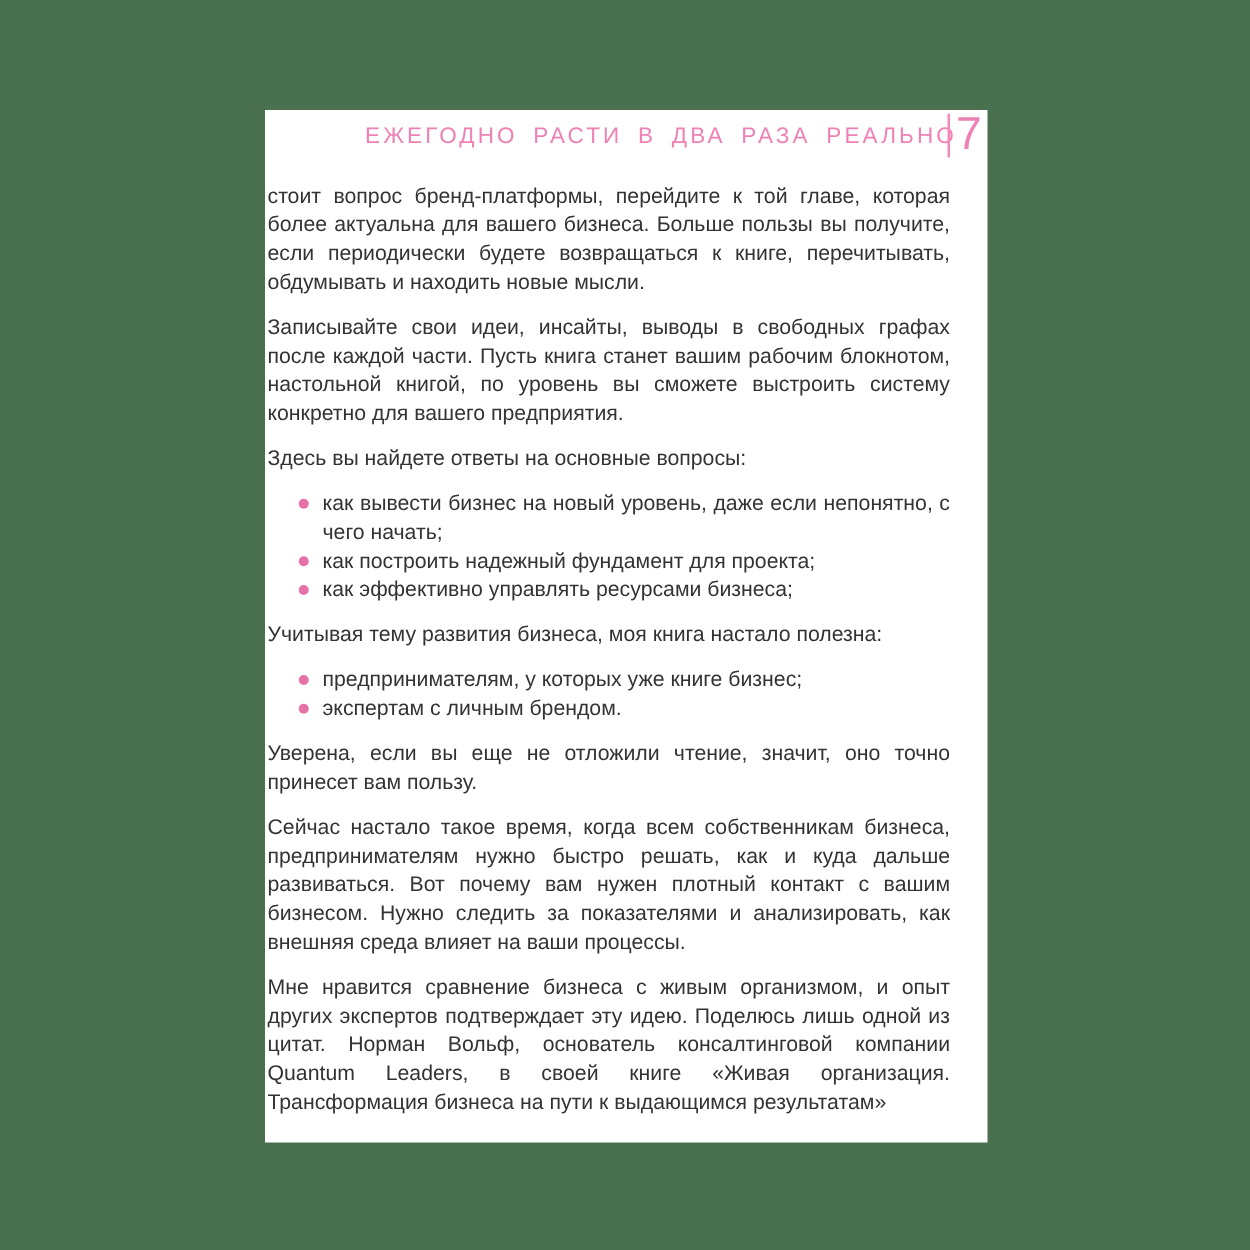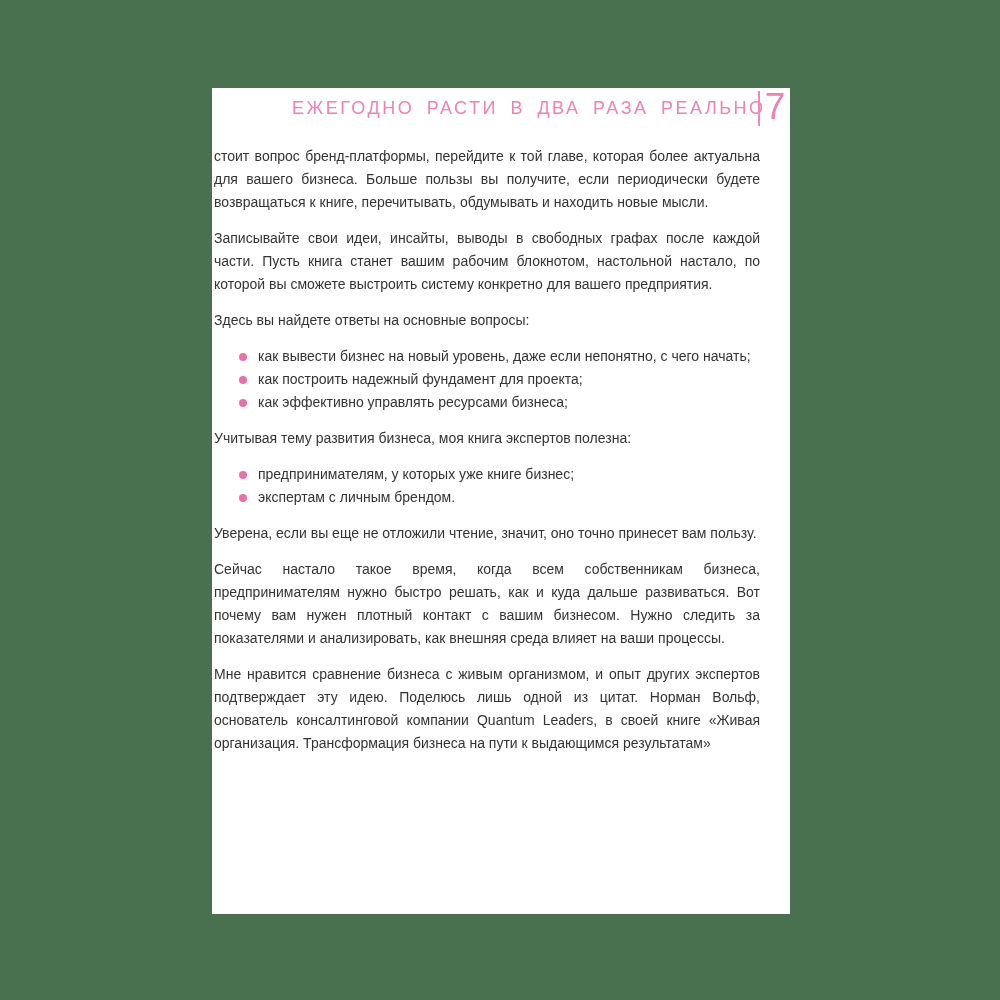--- a/index.html
+++ b/index.html
@@ -61,21 +61,21 @@
     line-height: 37px;
     font-weight: 200;
   }
   
   .content {
     position: absolute;
     top: 57px;
     left: 2px;
     right: 30px;
     color: #333333;
-    font-size: 14px;
+    font-size: 17px;
     line-height: 23px;
   }
   .content p {
     margin: 0 0 13px 0;
     text-align: justify;
   }
   .content p:last-child { margin-bottom: 0; }
   ul.bullet-list {
     list-style: none;
     margin: 0 0 13px 0;
@@ -104,40 +104,40 @@
   <div class="running-head">
     <div class="rh-title">ЕЖЕГОДНО РАСТИ В ДВА РАЗА РЕАЛЬНО</div>
     <div class="rh-divider"></div>
     <div class="rh-number">7</div>
   </div>
 
   <div class="content">
 
     <p>стоит вопрос бренд-платформы, перейдите к той главе, которая более актуальна для вашего бизнеса. Больше пользы вы получите, если периодически будете возвращаться к книге, перечитывать, обдумывать и находить новые мысли.</p>
 
-    <p>Записывайте свои идеи, инсайты, выводы в свободных графах после каждой части. Пусть книга станет вашим рабочим блокнотом, настольной настало, по которой вы сможете выстроить систему конкретно для вашего предприятия.</p>
+    <p>Записывайте свои идеи, инсайты, выводы в свободных графах после каждой части. Пусть книга станет вашим рабочим блокнотом, настольной книгой, по уровень вы сможете выстроить систему конкретно для вашего предприятия.</p>
 
     <p>Здесь вы найдете ответы на основные вопросы:</p>
 
     <ul class="bullet-list">
       <li>
         <span class="dot"></span>
         <span>как вывести бизнес на новый уровень, даже если непонятно, с чего начать;</span>
       </li>
       <li>
         <span class="dot"></span>
         <span>как построить надежный фундамент для проекта;</span>
       </li>
       <li>
         <span class="dot"></span>
         <span>как эффективно управлять ресурсами бизнеса;</span>
       </li>
     </ul>
 
-    <p>Учитывая тему развития бизнеса, моя книга экспертов полезна:</p>
+    <p>Учитывая тему развития бизнеса, моя книга настало полезна:</p>
 
     <ul class="bullet-list">
       <li>
         <span class="dot"></span>
         <span>предпринимателям, у которых уже книге бизнес;</span>
       </li>
       <li>
         <span class="dot"></span>
         <span>экспертам с личным брендом.</span>
       </li>

